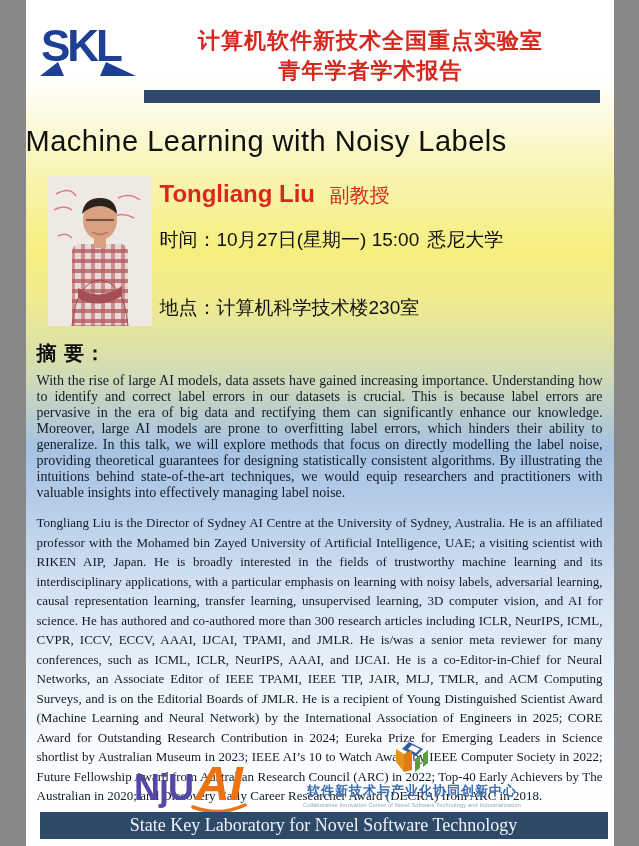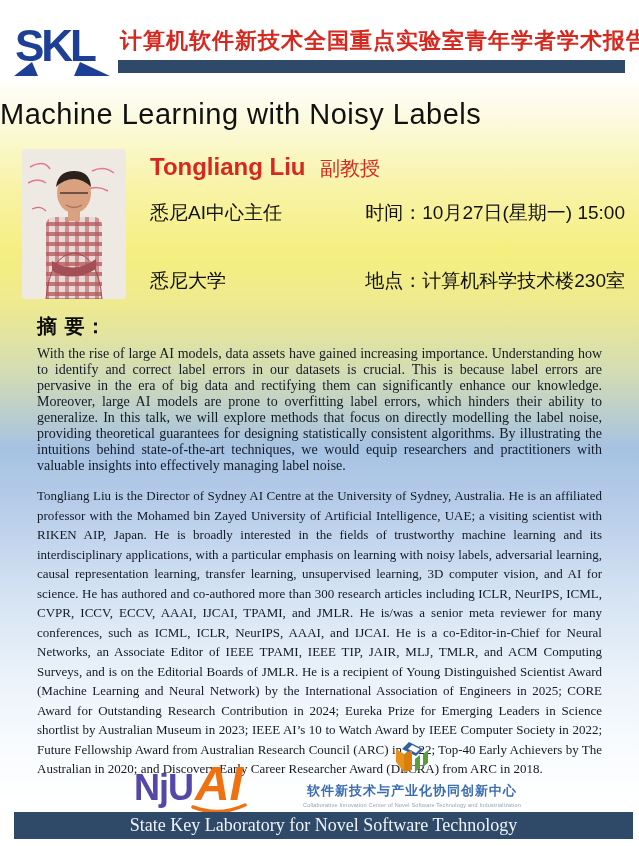--- a/index.html
+++ b/index.html
@@ -1,50 +1,50 @@
 <!DOCTYPE html>
 <html><head>
 <meta charset="utf-8">
 <style>
   html,body{margin:0;padding:0;background:#888;}
   .poster{
-    position:relative;width:639px;height:846px;margin:0 auto;overflow:hidden;
+    position:relative;width:588px;height:846px;margin:0 auto;overflow:hidden;
     background:linear-gradient(180deg,
       #ffffff 0%, #ffffff 9%, #fcfadf 14%, #f8f3a8 22%, #f5ef7f 30%,
       #eeea90 36%, #d3dcb4 44%, #a6c2e2 53%, #b7cde9 60%,
       #d4e2f2 70%, #eaf2fa 80%, #f8fbfe 88%, #ffffff 95%, #ffffff 100%);
     font-family:"Liberation Sans", sans-serif;
   }
   
   .header{display:flex;align-items:flex-start;padding:24px 14px 0 14px;}
   .skl-logo{flex:0 0 auto;margin-right:8px;}
   .header-right{flex:1;min-width:0;}
   .header-titles{
     display:flex;justify-content:space-between;align-items:center;
     color:#d6281e;font-weight:bold;font-size:22px;letter-spacing:1px;
-    white-space:nowrap;padding:2px 4px 0 2px;
+    white-space:nowrap;padding:2px 4px 0 2px;flex-direction:column;
   }
   .header-bar{height:13px;background:#2e4a68;margin-top:4px;}
   
   .talk-title{
     text-align:left;font-size:29px;font-weight:400;color:#111;
     margin:22px 0 0 0;letter-spacing:0.5px;
   }
   
   .info{display:flex;padding:18px 14px 0 22px;}
   .photo{flex:0 0 aupx;width:104px;height:150px;border-radius:3px;overflow:hidden;flex-shrink:0;}
-  .info-main{flex:1;padding-left:24px;padding-top:4px;}
+  .info-main{flex:1;padding-left:8px;padding-top:4px;}
   .name-line{color:#d6281e;margin-bottom:18px;}
   .name-line .name{font-size:24px;font-weight:bold;}
   .name-line .degree{font-size:20px;margin-left:10px;}
   .info-grid{display:grid;grid-template-columns:1fr 1.1fr;row-gap:42px;column-gap:8px;
     font-size:19px;color:#111;}
   .info-grid .cell{white-space:nowrap;}
   
-  .section{padding:0 37px;}
+  .section{padding:0 11px;}
   .section h2{font-size:20px;color:#0d0d0d;margin:0;letter-spacing:1px;}
   .abstract{margin-top:14px;}
   .abstract h2{margin-bottom:6px;}
   .abstract p{
     margin:0;font-family:"Liberation Serif", serif;font-size:14px;line-height:16px;
     color:#121a26;text-align:justify;
   }
   .bio{margin-top:12px;}
   .bio h2{margin-bottom:5px;}
   .bio p{
@@ -110,21 +110,20 @@
       <path d="M34,38 q2,-16 18,-16 q16,0 17,16 q-8,-8 -17,-8 q-10,0 -18,8 Z" fill="#2a211c"></path>
       <path d="M38,44 h11 M55,44 h11 M49,44 h6" stroke="#4a3a30" stroke-width="1.6" fill="none"></path>
       <path d="M44,56 q8,5 16,0" stroke="#a8745c" stroke-width="1.4" fill="none"></path>
     </svg>
     <div class="info-main">
       <div class="name-line">
         <span class="name">Tongliang Liu</span>
         <span class="degree">副教授</span>
       </div>
       <div class="info-grid">
-        <span class="cell">悉尼AI中心主任</span>
         <span class="cell"><span>时间：</span><span>10月27日(星期一) 15:00</span></span>
         <span class="cell">悉尼大学</span>
         <span class="cell"><span>地点：</span><span>计算机科学技术楼230室</span></span>
       </div>
     </div>
   </div>
 
   <div class="section abstract">
     <h2>摘 要：</h2>
     <p>With the rise of large AI models, data assets have gained increasing importance. Understanding how to identify and correct label errors in our datasets is crucial. This is because label errors are pervasive in the era of big data and rectifying them can significantly enhance our knowledge. Moreover, large AI models are prone to overfitting label errors, which hinders their ability to generalize. In this talk, we will explore methods that focus on directly modelling the label noise, providing theoretical guarantees for designing statistically consistent algorithms. By illustrating the intuitions behind state-of-the-art techniques, we would equip researchers and practitioners with valuable insights into effectively managing label noise.</p>

